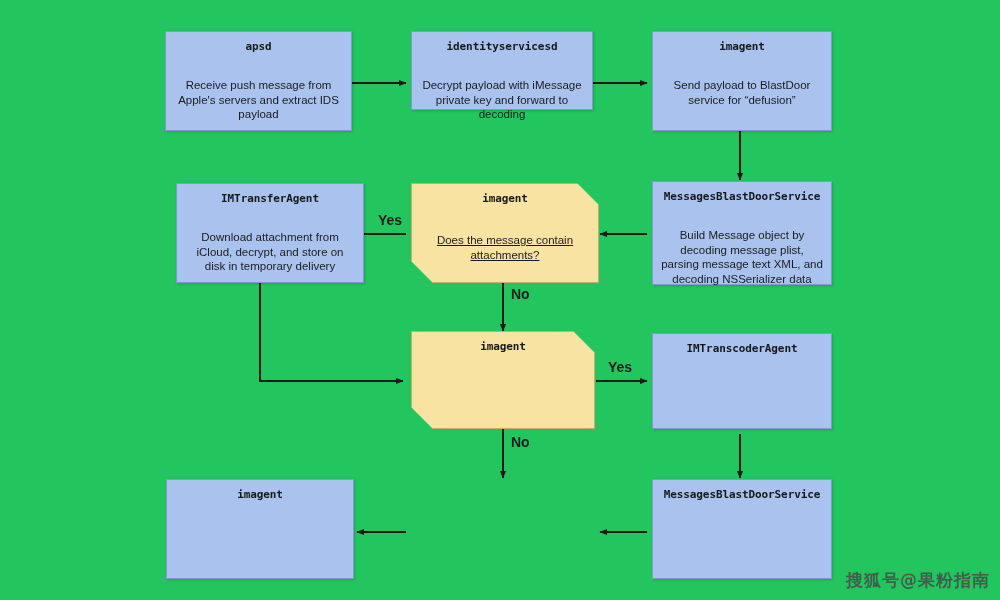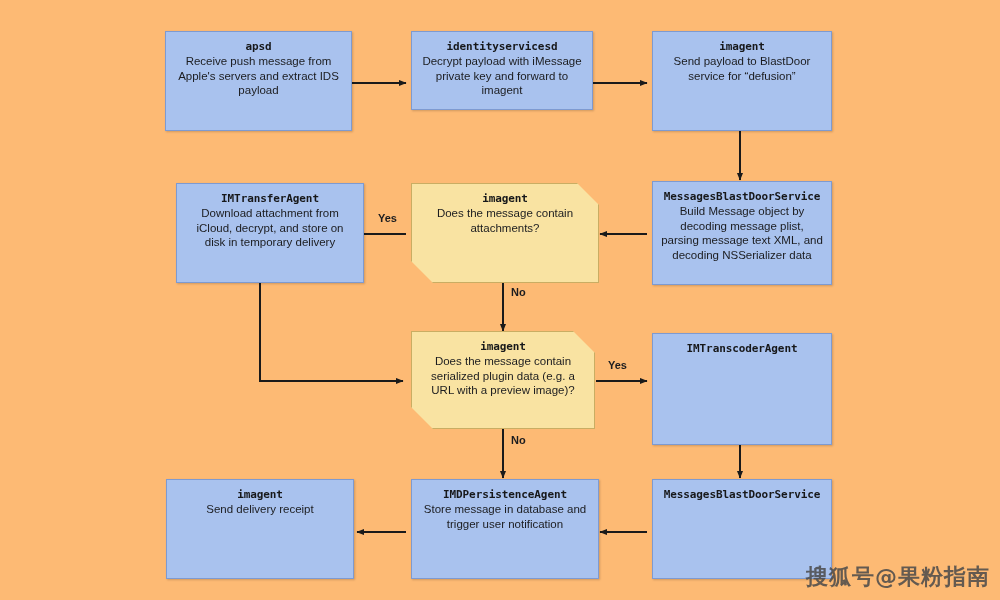--- a/index.html
+++ b/index.html
@@ -7,21 +7,21 @@
     padding: 0;
     background: #ffffff;
   }
   body {
     font-family: "Liberation Sans", sans-serif;
   }
   #canvas {
     position: relative;
     width: 1000px;
     height: 600px;
-    background: #fdba74;
+    background: #22c55e;
     overflow: hidden;
   }
   #edges {
     position: absolute;
     left: 0;
     top: 0;
     width: 1000px;
     height: 600px;
     pointer-events: none;
   }
@@ -56,38 +56,38 @@
     white-space: nowrap;
   }
   .node-body {
     font-family: "Liberation Sans", sans-serif;
     font-size: 11.5px;
     color: #1b1c1f;
     line-height: 14.5px;
     margin-top: 10px;
     width: 100%;
   }
-  .node.process .node-body { margin-top: 0; text-align: center; }
-  .node.decision .node-body { margin-top: 0; }
+  .node.process .node-body { margin-top: 24px; text-align: center; }
+  .node.decision .node-body { margin-top: 27px; text-decoration: underline; }
 
   .edge-label {
     position: absolute;
     font-family: "Liberation Sans", sans-serif;
-    font-size: 11px;
+    font-size: 14px;
     font-weight: bold;
     color: #1b1c1f;
     white-space: nowrap;
   }
 
   .watermark {
     position: absolute;
     right: 10px;
     bottom: 8px;
     font-family: "DejaVu Sans", sans-serif;
-    font-size: 22px;
+    font-size: 17px;
     font-weight: bold;
     color: #4a4a4a;
     letter-spacing: 1px;
     opacity: 0.85;
     white-space: nowrap;
   }
 </style>
 </head>
 <body>
 
@@ -127,21 +127,21 @@
     </g>
   </svg>
 
   <div class="node process" style="left:165px; top:31px; width:187px; height:100px;">
     <div class="node-title">apsd</div>
     <div class="node-body">Receive push message from Apple's servers and extract IDS payload</div>
   </div>
 
   <div class="node process" style="left:411px; top:31px; width:182px; height:79px;">
     <div class="node-title">identityservicesd</div>
-    <div class="node-body">Decrypt payload with iMessage private key and forward to imagent</div>
+    <div class="node-body">Decrypt payload with iMessage private key and forward to decoding</div>
   </div>
 
   <div class="node process" style="left:652px; top:31px; width:180px; height:100px;">
     <div class="node-title">imagent</div>
     <div class="node-body">Send payload to BlastDoor service for “defusion”</div>
   </div>
 
   <div class="node process" style="left:652px; top:181px; width:180px; height:104px;">
     <div class="node-title">MessagesBlastDoorService</div>
     <div class="node-body">Build Message object by decoding message plist, parsing message text XML, and decoding NSSerializer data</div>
@@ -152,39 +152,33 @@
     <div class="node-body">Does the message contain attachments?</div>
   </div>
 
   <div class="node process" style="left:176px; top:183px; width:188px; height:100px;">
     <div class="node-title">IMTransferAgent</div>
     <div class="node-body">Download attachment from iCloud, decrypt, and store on disk in temporary delivery</div>
   </div>
 
   <div class="node decision" style="left:411px; top:331px; width:184px; height:98px;">
     <div class="node-title">imagent</div>
-    <div class="node-body">Does the message contain serialized plugin data (e.g. a URL with a preview image)?</div>
   </div>
 
-  <div class="node process" style="left:652px; top:333px; width:180px; height:112px;">
+  <div class="node process" style="left:652px; top:333px; width:180px; height:96px;">
     <div class="node-title">IMTranscoderAgent</div>
   </div>
 
   <div class="node process" style="left:652px; top:479px; width:180px; height:100px;">
     <div class="node-title">MessagesBlastDoorService</div>
   </div>
 
-  <div class="node process" style="left:411px; top:479px; width:188px; height:100px;">
-    <div class="node-title">IMDPersistenceAgent</div>
-    <div class="node-body">Store message in database and trigger user notification</div>
-  </div>
 
   <div class="node process" style="left:166px; top:479px; width:188px; height:100px;">
     <div class="node-title">imagent</div>
-    <div class="node-body">Send delivery receipt</div>
   </div>
 
   <div class="edge-label" style="left:378px; top:212px;">Yes</div>
   <div class="edge-label" style="left:511px; top:286px;">No</div>
   <div class="edge-label" style="left:608px; top:359px;">Yes</div>
   <div class="edge-label" style="left:511px; top:434px;">No</div>
 
   <div class="watermark">搜狐号@果粉指南</div>
 
 </div>

